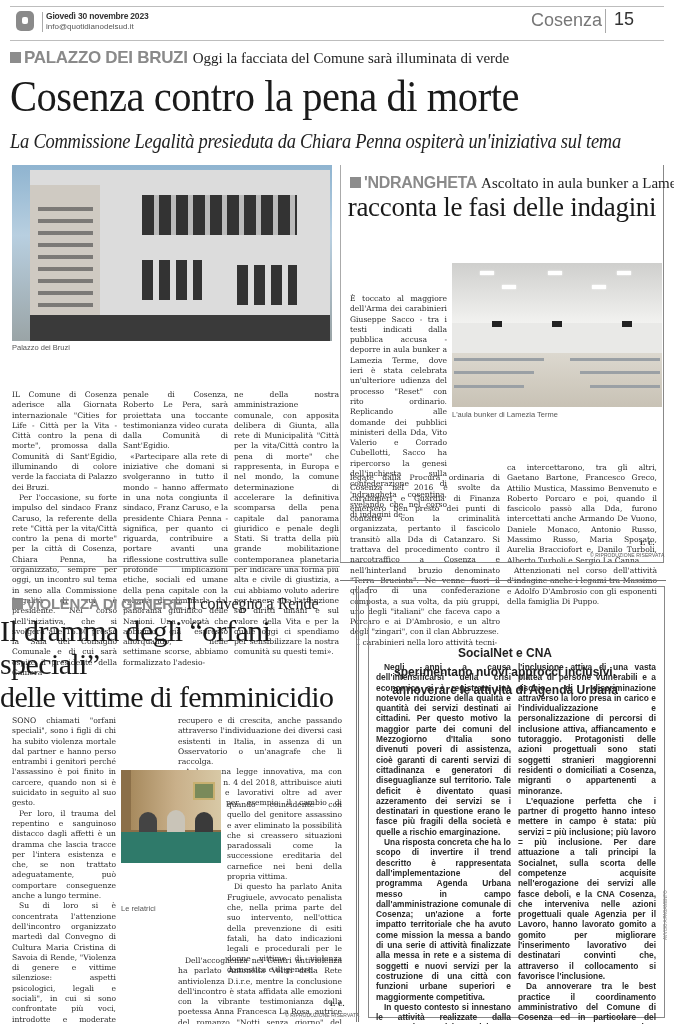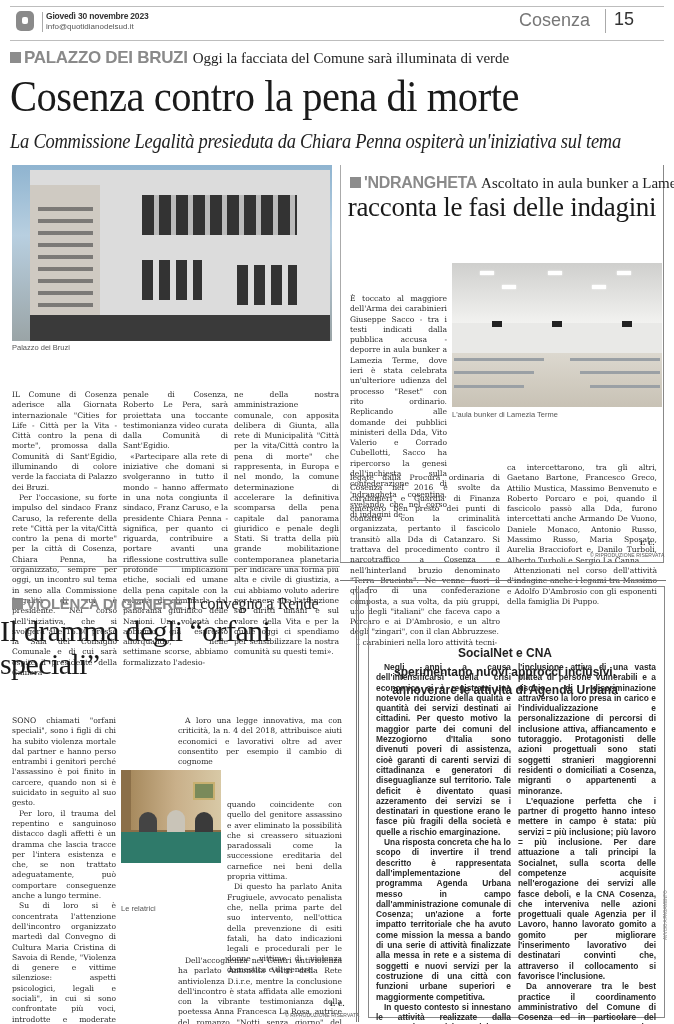--- a/index.html
+++ b/index.html
@@ -6,21 +6,21 @@
   html, body { width: 674px; height: 1024px; background: #fff; overflow: hidden; }
   body { position: relative; font-family: "DejaVu Serif", serif; color: #222; }
 
   
   .hdr-rule { position: absolute; left: 10px; right: 10px; height: 1px; background: #bdbdbd; }
   .logo { position: absolute; left: 16px; top: 11px; width: 18px; height: 20px; background: #8a8a8a; border-radius: 5px 5px 5px 5px; }
   .logo::after { content: ""; position: absolute; left: 6px; top: 6px; width: 6px; height: 7px; background: #fff; border-radius: 2px; }
   .logo-sep { position: absolute; left: 42px; top: 12px; width: 1px; height: 20px; background: #aaa; }
   .hdr-date { position: absolute; left: 46px; top: 11px; font-family: "Liberation Sans", sans-serif; font-size: 8.5px; font-weight: bold; color: #333; letter-spacing: -0.2px; }
   .hdr-email { position: absolute; left: 46px; top: 22px; font-family: "Liberation Sans", sans-serif; font-size: 8px; color: #555; }
-  .hdr-section { position: absolute; right: 84px; top: 10px; font-family: "Liberation Sans", sans-serif; font-size: 18px; color: #777; font-weight: 300; }
+  .hdr-section { position: absolute; right: 72px; top: 10px; font-family: "Liberation Sans", sans-serif; font-size: 18px; color: #777; font-weight: 300; }
   .hdr-sep2 { position: absolute; left: 605px; top: 9px; width: 1px; height: 24px; background: #aaa; }
   .hdr-page { position: absolute; left: 614px; top: 9px; font-family: "Liberation Sans", sans-serif; font-size: 18px; color: #333; }
 
   
   .kicker-sq { display: inline-block; width: 11px; height: 11px; background: #8c8c8c; margin-right: 3px; vertical-align: 0px; }
   .kicker-tag { font-family: "Liberation Sans", sans-serif; font-weight: bold; color: #8a8a8a; letter-spacing: -0.3px; }
   .kicker-txt { font-family: "Liberation Serif", serif; color: #222; }
 
   .k1 { position: absolute; left: 10px; top: 48px; white-space: nowrap; }
   .k1 .kicker-tag { font-size: 17px; }
@@ -167,30 +167,32 @@
 
 <div class="h-rule" style="left:10px;top:566px;width:330px;"></div>
 <div class="h-rule" style="left:340px;top:562px;width:324px;background:#888;"></div>
 <div class="h-rule" style="left:340px;top:580px;width:326px;background:#777;"></div>
 
 <div class="k3">
   <span class="kicker-sq"></span><span class="kicker-tag">VIOLENZA DI GENERE</span><span class="kicker-txt">Il convegno a Rende</span>
 </div>
 <div class="viol-head">
   <div>Il dramma degli “orfani speciali”</div>
+  <div>delle vittime di femminicidio</div>
 </div>
 
 <div class="col" style="left:12px;top:684px;width:104px;">
   <p class="first">SONO chiamati "orfani speciali", sono i figli di chi ha subito violenza mortale dal partner e hanno perso entrambi i genitori perché l'assassino è poi finito in carcere, quando non si è suicidato in seguito al suo gesto.</p>
   <p>Per loro, il trauma del repentino e sanguinoso distacco dagli affetti è un dramma che lascia tracce per l'intera esistenza e che, se non trattato adeguatamente, può comportare conseguenze anche a lungo termine.</p>
   <p>Su di loro si è concentrata l'attenzione dell'incontro organizzato martedì dal Convegno di Cultura Maria Cristina di Savoia di Rende, "Violenza di genere e vittime silenziose: aspetti psicologici, legali e sociali", in cui si sono confrontate più voci, introdotte e moderate dalla presidente Anna Cerrigone, dopo i saluti della vicepresidente del Sud dei convegni Msc Angela Gatto e della presidente regionale Loredana Giannicola.</p>
 
 </div>
 
 <div class="col" style="left:178px;top:684px;width:164px;">
+  <p class="first">recupero e di crescita, anche passando attraverso l'individuazione dei diversi casi esistenti in Italia, in assenza di un Osservatorio o un'anagrafe che li raccolga.</p>
   <p>A loro una legge innovativa, ma con criticità, la n. 4 del 2018, attribuisce aiuti economici e lavorativi oltre ad aver consentito per esempio il cambio di cognome</p>
 </div>
 
 <div class="photo-relatrici">
   <div class="rel-wall"></div>
   <div class="rel-frame"></div>
   <div class="rel-person" style="left:18px;top:42px;background:#444;"></div>
   <div class="rel-person" style="left:46px;top:40px;background:#c9c4b8;"></div>
   <div class="rel-person" style="left:74px;top:42px;background:#3a3a3a;"></div>
   <div class="rel-table"></div>

